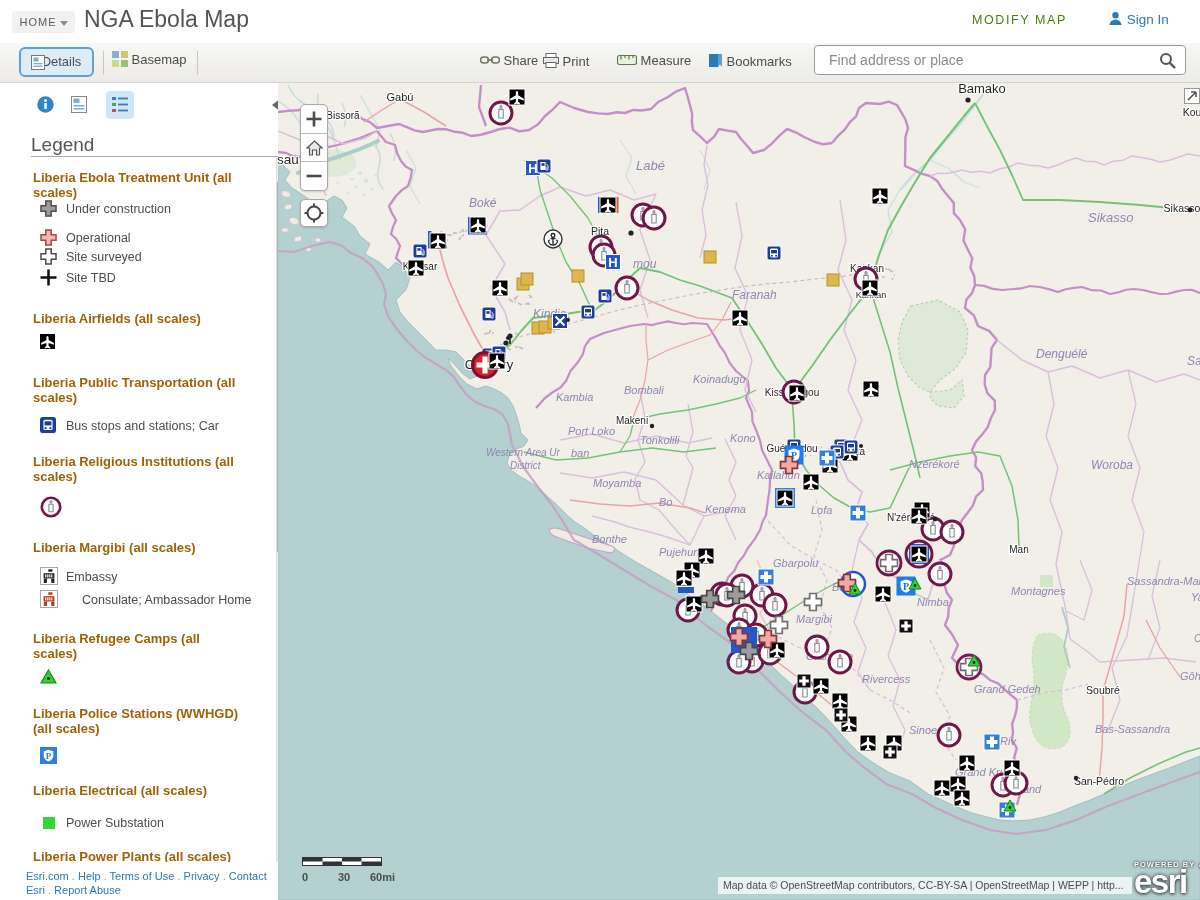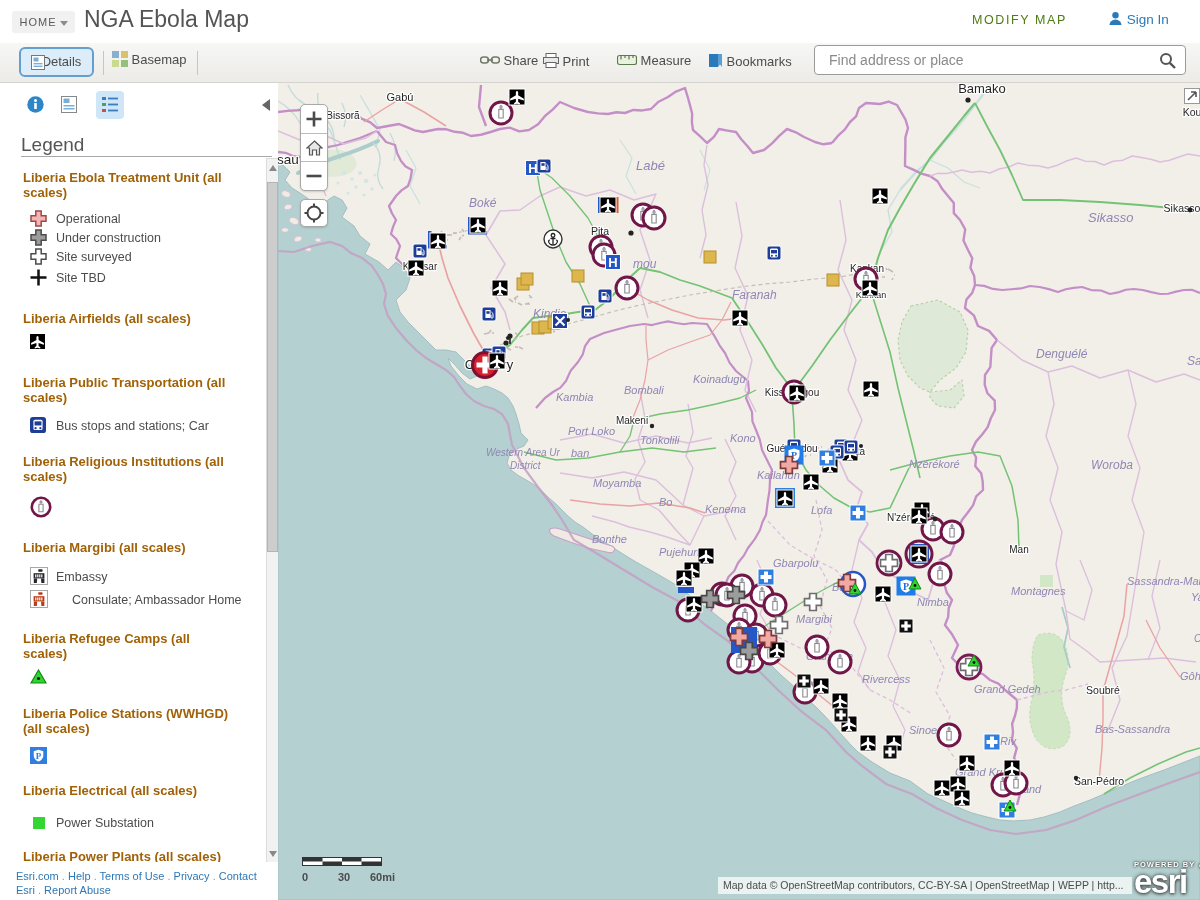--- a/index.html
+++ b/index.html
@@ -9,21 +9,21 @@
 #title{position:absolute;left:84px;top:6px;font-size:23px;color:#545454;}
 #modify{position:absolute;left:972px;top:13px;font-size:12.5px;letter-spacing:1.6px;color:#4d7c0f;font-weight:400;}
 #signin{position:absolute;left:1108px;top:11px;font-size:13.5px;color:#2a7ab9;font-weight:400;}
 #tbar{position:absolute;left:0;top:43px;width:1200px;height:40px;background:linear-gradient(#f7f7f5,#ecebe8);border-bottom:1px solid #d6d4d0;}
 .tsep{position:absolute;top:8px;width:1px;height:24px;background:#c8c6c2;}
 #detbtn{position:absolute;left:19px;top:4px;width:75px;height:30px;border:2px solid #63a0cf;background:#dcecf9;border-radius:6px;font-size:13px;color:#4c4c4c;line-height:26px;text-align:center;padding-left:10px;}
 #bmbtn{position:absolute;left:112px;top:8px;font-size:13px;color:#4c4c4c;}
 .tico{position:absolute;top:10px;font-size:13px;color:#4c4c4c;}
 #srch{position:absolute;left:814px;top:2px;width:372px;height:30px;background:#fff;border:1px solid #9b9b9b;border-radius:4px;}
 #srch span{position:absolute;left:14px;top:6px;color:#8a8a8a;font-size:14px;}
-#side{position:absolute;left:6px;top:83px;width:278px;height:765px;background:#fff;border-right:1px solid #c3c9cc;}
+#side{position:absolute;left:16px;top:83px;width:278px;height:765px;background:#fff;border-right:1px solid #c3c9cc;}
 .sic{position:absolute;top:13px;}
 #legendT{position:absolute;left:15px;top:51px;font-size:19px;color:#555;}
 #legendHR{position:absolute;left:15px;top:73px;width:251px;height:1px;background:#a8a8a8;}
 #leg{position:absolute;left:0px;top:75px;width:260px;height:706px;overflow:hidden;}
 .lh{font-weight:700;font-size:13px;color:#a16207;line-height:15px;margin:0 0 0 17px;}
 .li{position:relative;font-size:12.5px;color:#4c4c4c;}
 #sbar{position:absolute;left:260px;top:75px;width:13px;height:706px;background:#f2f2f2;border:1px solid #dcdcdc;}
 #sthumb{position:absolute;left:0px;top:23px;width:11px;height:370px;background:#cdcdcd;border:1px solid #b4b4b4;}
 #footer{position:absolute;left:0;top:779px;background:#f7fafb;width:278px;height:40px;background:#fff;font-size:11px;color:#2e78b5;padding:7px 0 0 10px;line-height:14px;}
 #map{position:absolute;left:278px;top:83px;width:922px;height:817px;overflow:hidden;background:#f2efe9;}
@@ -103,26 +103,26 @@
       <rect x="0" y="6" width="4" height="3" fill="#52a052"></rect>
       <rect x="6" y="6.6" width="10" height="1.8" fill="#3a7ec0"></rect>
       <rect x="0" y="12" width="4" height="3" fill="#c05252"></rect>
       <rect x="6" y="12.6" width="10" height="1.8" fill="#3a7ec0"></rect>
     </svg>
  <div style="position:absolute;left:256px;top:16px;width:0;height:0;border-top:6px solid transparent;border-bottom:6px solid transparent;border-right:8px solid #666;"></div>
  <div id="legendT">Legend</div>
  <div id="legendHR"></div>
  <div id="leg">
       <div class="lh" style="margin-top:12px">Liberia Ebola Treatment Unit (all<br>scales)</div>
+<div class="li" style="margin:0px 0 0 24px;height:19px;line-height:19px;"><span style="position:absolute;left:0;top:0;"><svg width="17" height="17" viewBox="0 0 17 17">
+            <path d="M5.8,1 h5.4 v4.8 h4.8 v5.4 h-4.8 v4.8 h-5.4 v-4.8 h-4.8 v-5.4 h4.8 Z" fill="#9c9c9c" stroke="#4c4c4c" stroke-width="1.5"></path>
+          </svg></span><span style="margin-left:26px">Under construction</span></div>
 <div class="li" style="margin:10px 0 0 24px;height:19px;line-height:19px;"><span style="position:absolute;left:0;top:0;"><svg width="17" height="17" viewBox="0 0 17 17">
             <path d="M5.8,1 h5.4 v4.8 h4.8 v5.4 h-4.8 v4.8 h-5.4 v-4.8 h-4.8 v-5.4 h4.8 Z" fill="#f5b5b2" stroke="#9c4a4a" stroke-width="1.5"></path>
           </svg></span><span style="margin-left:26px">Operational</span></div>
-<div class="li" style="margin:0px 0 0 24px;height:19px;line-height:19px;"><span style="position:absolute;left:0;top:0;"><svg width="17" height="17" viewBox="0 0 17 17">
-            <path d="M5.8,1 h5.4 v4.8 h4.8 v5.4 h-4.8 v4.8 h-5.4 v-4.8 h-4.8 v-5.4 h4.8 Z" fill="#9c9c9c" stroke="#4c4c4c" stroke-width="1.5"></path>
-          </svg></span><span style="margin-left:26px">Under construction</span></div>
 <div class="li" style="margin:0px 0 0 24px;height:19px;line-height:19px;"><span style="position:absolute;left:0;top:0;"><svg width="17" height="17" viewBox="0 0 17 17">
             <path d="M5.8,1 h5.4 v4.8 h4.8 v5.4 h-4.8 v4.8 h-5.4 v-4.8 h-4.8 v-5.4 h4.8 Z" fill="#ffffff" stroke="#4c4c4c" stroke-width="1.5"></path>
           </svg></span><span style="margin-left:26px">Site surveyed</span></div>
 <div class="li" style="margin:2px 0 0 24px;height:19px;line-height:19px;"><span style="position:absolute;left:0;top:0;"><svg width="17" height="17" viewBox="0 0 17 17">
             <path d="M8.5,0.5 V16.5 M0.5,8.5 H16.5" stroke="#111" stroke-width="2.5"></path>
           </svg></span><span style="margin-left:26px">Site TBD</span></div>
 <div class="lh" style="margin-top:23px">Liberia Airfields (all scales)</div>
 <div class="li" style="margin:8px 0 0 24px;height:17px;line-height:17px;"><span style="position:absolute;left:0;top:0;"><svg width="15" height="15" viewBox="0 0 14 14">
             <rect width="14" height="14" fill="#000"></rect>
             <path d="M7,1.8 c0.7,0 1,0.8 1,1.5 v2.2 l5,3 v1.6 l-5,-1.6 v2.6 l1.6,1.3 v1.2 l-2.6,-0.8 l-2.6,0.8 v-1.2 l1.6,-1.3 v-2.6 l-5,1.6 v-1.6 l5,-3 v-2.2 c0,-0.7 0.3,-1.5 1,-1.5 Z" fill="#fff"></path>

